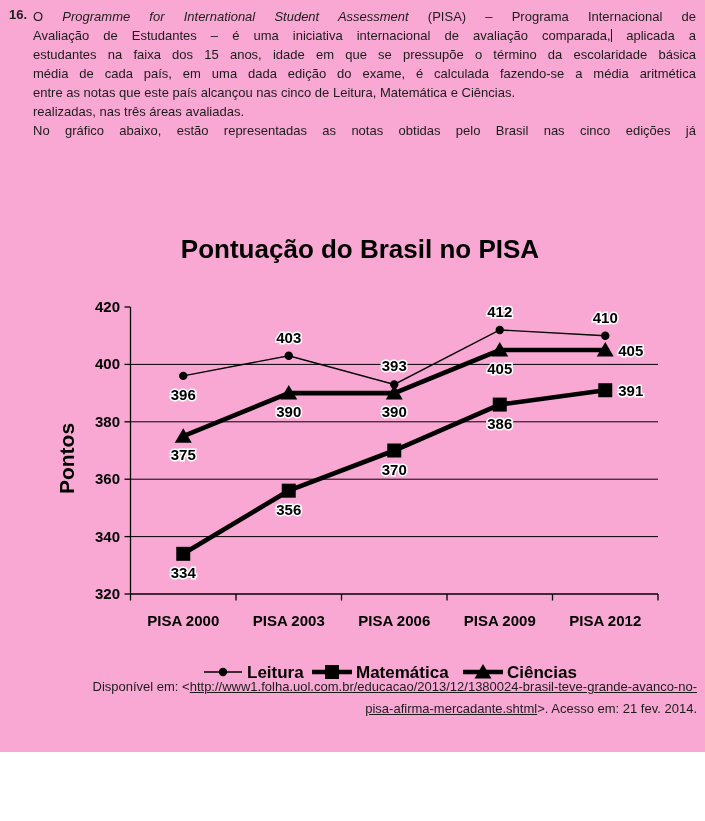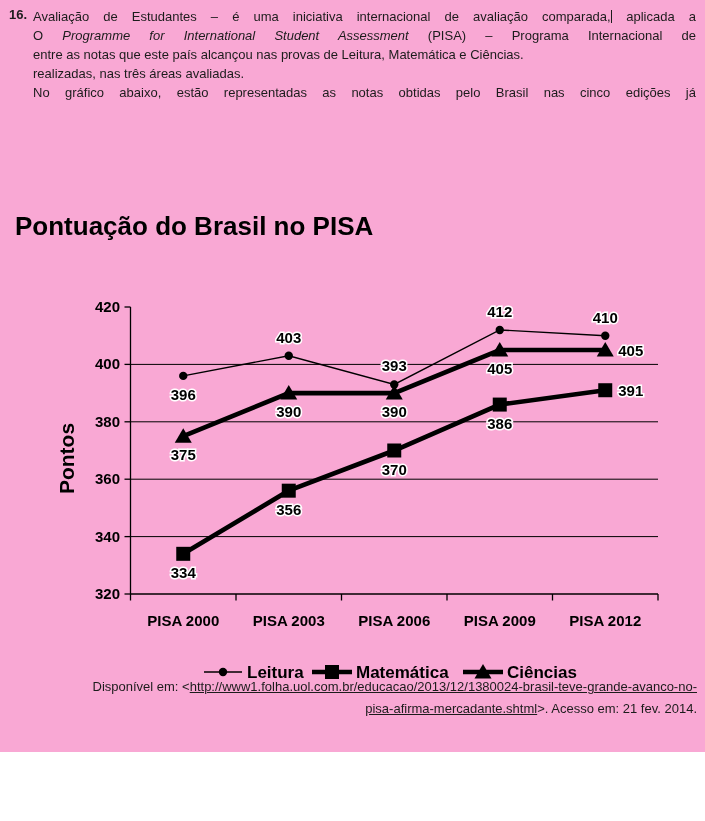--- a/index.html
+++ b/index.html
@@ -6,44 +6,46 @@
   .page{
     position:relative;width:705px;height:752px;background:#f9a8d4;
     font-family:"Liberation Sans",sans-serif;color:#1c1c1c;overflow:hidden;
   }
   .qnum{position:absolute;left:9px;top:7px;font-size:13px;font-weight:bold;}
   .qtext{position:absolute;left:33px;top:7px;width:663px;font-size:13px;line-height:19px;}
   .pline{text-align:left;}
   .pline.just{text-align:justify;text-align-last:justify;-moz-text-align-last:justify;}
   .it{font-style:italic;}
   .caret{display:inline-block;width:1.5px;height:13px;background:#1c1c1c;vertical-align:-2px;}
-  .chart-title{position:absolute;left:15px;top:211px;width:690px;margin:0;
-    text-align:left;font-size:26px;font-weight:bold;color:#000;}
+  .chart-title{position:absolute;left:15px;top:234px;width:690px;margin:0;
+    text-align:center;font-size:26px;font-weight:bold;color:#000;}
   svg.chart{position:absolute;left:0;top:258px;}
   .tick{font:bold 15px "Liberation Sans",sans-serif;fill:#000;}
   .dlabel{font:bold 15px "Liberation Sans",sans-serif;fill:#000;paint-order:stroke;stroke:#fff;stroke-width:3px;}
   .ylab{font:bold 21px "Liberation Sans",sans-serif;fill:#000;}
   .llabel{font:bold 17px "Liberation Sans",sans-serif;fill:#000;}
   .source{position:absolute;left:8px;top:676px;width:689px;text-align:right;
     font-size:13px;line-height:22px;}
   .source .sline{white-space:nowrap;}
   .source .u{text-decoration:underline;}
   .prompt{position:absolute;left:8px;top:782px;width:697px;font-size:13px;line-height:19.5px;}
   .prompt .qline{white-space:nowrap;}
 </style>
 </head>
 <body>
 
 <div class="page">
 
   <div class="qnum">16.</div>
   <div class="qtext">
+      <div class="pline just"><span>O </span><span class="it">Programme for International Student Assessment</span><span> (PISA) – Programa Internacional de</span></div>
       <div class="pline just"><span>Avaliação de Estudantes – é uma iniciativa internacional de avaliação comparada,</span><span class="caret"></span><span> aplicada a</span></div>
-      <div class="pline just"><span>O </span><span class="it">Programme for International Student Assessment</span><span> (PISA) – Programa Internacional de</span></div>
-      <div class="pline"><span>entre as notas que este país alcançou nas provas de Leitura, Matemática e Ciências.</span></div>
+      <div class="pline just"><span>estudantes na faixa dos 15 anos, idade em que se pressupõe o término da escolaridade básica</span></div>
+      <div class="pline just"><span>média de cada país, em uma dada edição do exame, é calculada fazendo-se a média aritmética</span></div>
+      <div class="pline"><span>entre as notas que este país alcançou nas cinco de Leitura, Matemática e Ciências.</span></div>
       <div class="pline"><span>realizadas, nas três áreas avaliadas.</span></div>
       <div class="pline just"><span>No gráfico abaixo, estão representadas as notas obtidas pelo Brasil nas cinco edições já</span></div>
     </div>
 
   <h1 class="chart-title">Pontuação do Brasil no PISA</h1>
 
   <svg class="chart" width="705" height="445">
       <g>
         <line x1="130.5" y1="278.6" x2="658" y2="278.6" stroke="#000000" stroke-width="1"></line>
         <line x1="130.5" y1="221.2" x2="658" y2="221.2" stroke="#000000" stroke-width="1"></line>

